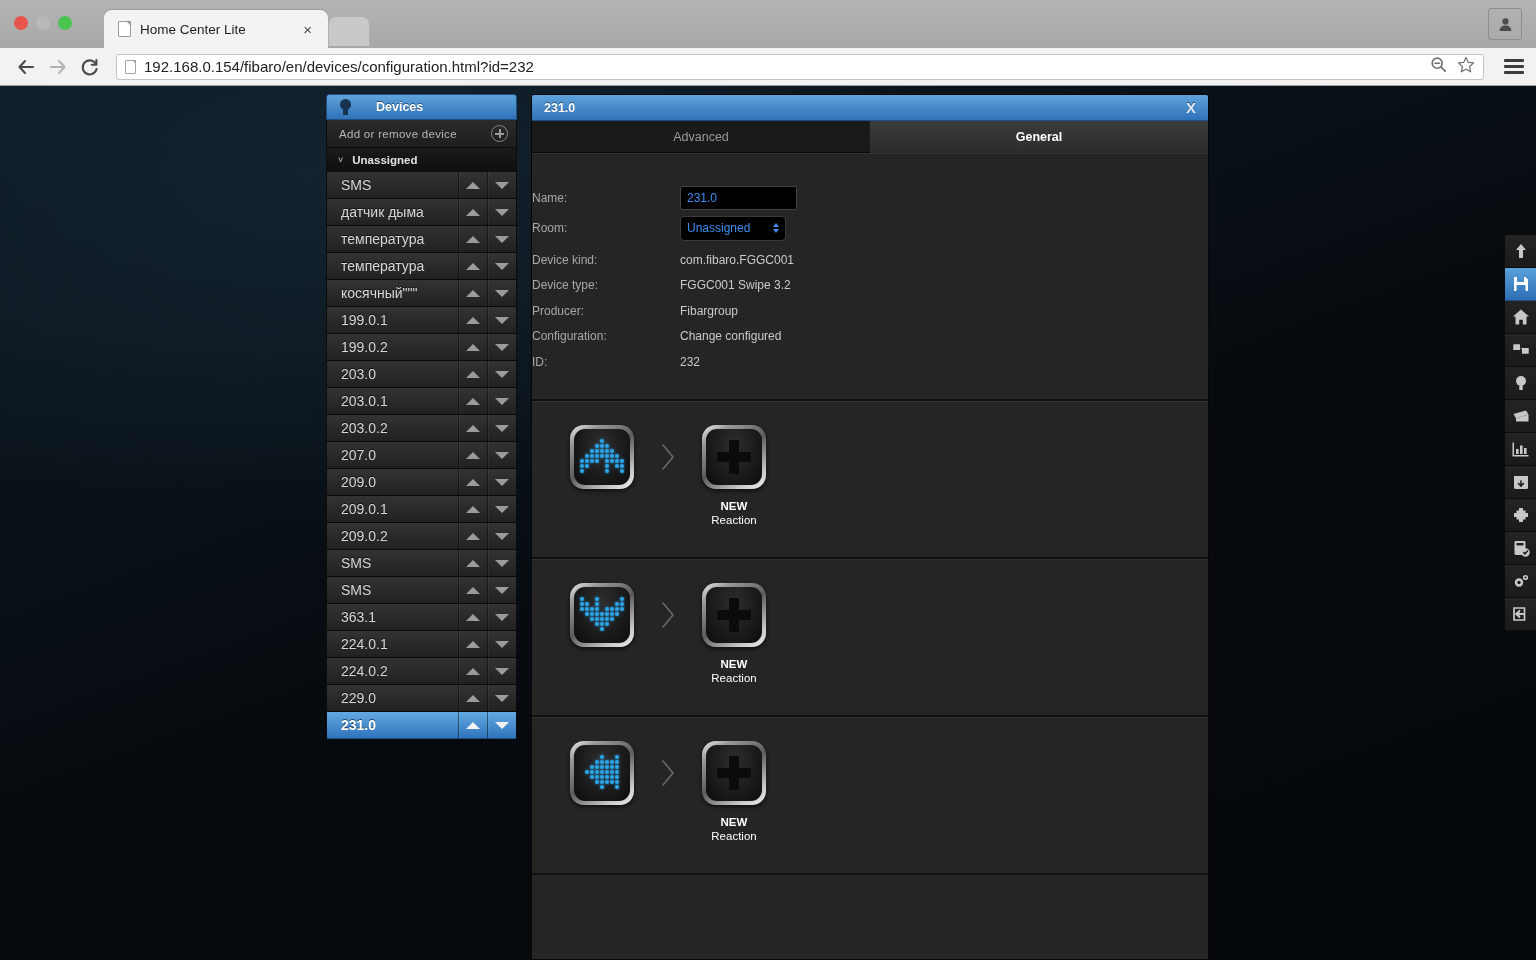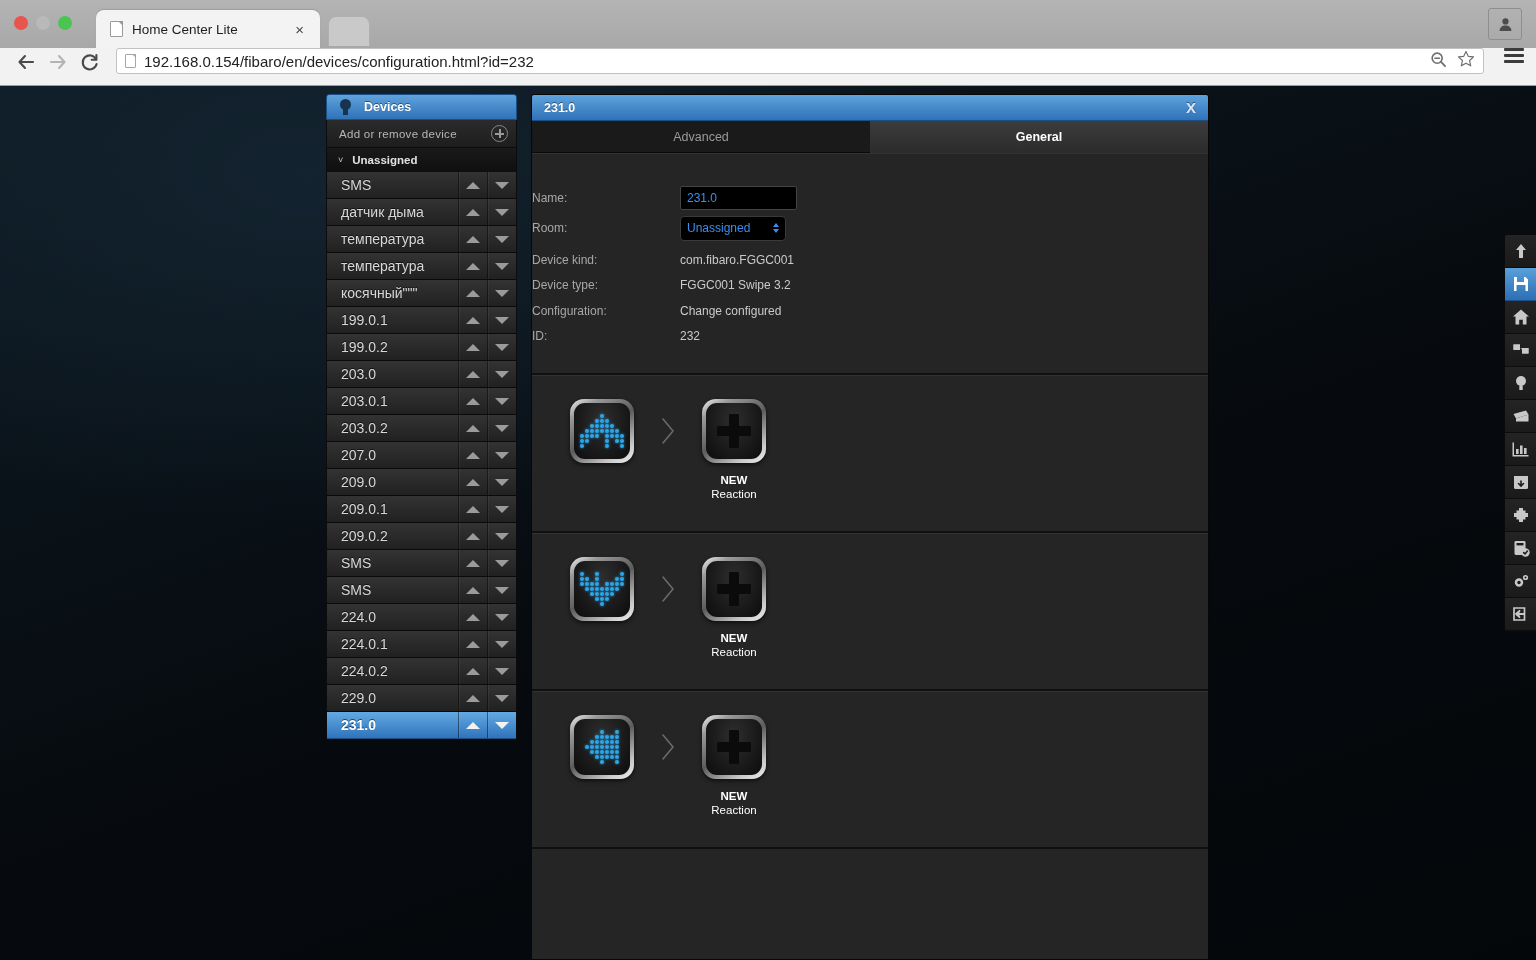--- a/index.html
+++ b/index.html
@@ -19,21 +19,21 @@
     background: linear-gradient(#b4b4b4, #a8a8a8);
     position: relative;
   }
   .traffic { position: absolute; left: 14px; top: 16px; display: flex; gap: 8px; }
   .dot { width: 14px; height: 14px; border-radius: 50%; }
   .dot.red { background: #e8554d; }
   .dot.yellow { background: #b9b9b9; }
   .dot.green { background: #4cc451; }
 
   .tab {
-    position: absolute; left: 96px; top: 10px;
+    position: absolute; left: 104px; top: 10px;
     width: 224px; height: 38px;
     background: #f3f3f3;
     border-radius: 8px 8px 0 0;
     display: flex; align-items: center;
     padding: 0 10px 0 14px;
     box-shadow: 0 -1px 1px rgba(0,0,0,.12);
   }
   .tab-favicon {
     width: 13px; height: 16px; margin-right: 9px;
     background: #fff; border: 1px solid #9a9a9a; border-radius: 1px;
@@ -62,21 +62,21 @@
     width: 34px; height: 32px;
     border: 1px solid #8e8e8e; border-radius: 3px;
     display: flex; align-items: center; justify-content: center;
   }
   .profile-btn svg { fill: #4c4c4c; }
 
   .toolbar {
     height: 38px; width: 100%;
     background: #f2f2f2;
     border-bottom: 1px solid #9d9d9d;
-    display: flex; align-items: flex-start;
+    display: flex; align-items: center;
     padding: 0 12px;
   }
   .navbtn {
     width: 28px; height: 28px; margin-right: 4px;
     display: flex; align-items: center; justify-content: center;
   }
   .navbtn svg { display: block; }
 
   .urlbar {
     flex: 1; height: 26px; margin: 0 8px;
@@ -112,21 +112,21 @@
   .sidebar {
     position: absolute; left: 326px; top: 8px;
     width: 191px;
     border-radius: 3px 3px 0 0;
   }
   .sb-header {
     height: 26px;
     background: linear-gradient(#5fa3dd, #2f72b8);
     border-radius: 3px 3px 0 0;
     border: 1px solid #1d4f86;
-    display: flex; align-items: center; gap: 12px;
+    display: flex; align-items: center; gap: 24px;
     padding-left: 12px;
   }
   .sb-header-title {
     font-size: 12.5px; color: #fff; font-weight: bold;
     text-shadow: 0 -1px 0 rgba(0,0,0,.45);
   }
   .bulb { width: 13px; height: 17px; position: relative; flex: none; }
   .bulb-top {
     width: 11px; height: 11px; border-radius: 50%;
     background: #17334f; position: absolute; left: 1px; top: 0;
@@ -675,21 +675,21 @@
             <span class="sb-arrows">
               <span class="sb-arrow">
                 <i class="tri tri-up"></i>
               </span>
               <span class="sb-arrow">
                 <i class="tri tri-down"></i>
               </span>
             </span>
           </div>
           <div class="sb-row">
-            <span class="sb-row-label">224.0</span>
+            <span class="sb-row-label">363.1</span>
             <span class="sb-arrows">
               <span class="sb-arrow">
                 <i class="tri tri-up"></i>
               </span>
               <span class="sb-arrow">
                 <i class="tri tri-down"></i>
               </span>
             </span>
           </div>
           <div class="sb-row">
@@ -769,20 +769,24 @@
                 </span>
             </span>
           </div>
           <div class="field-row">
             <span class="field-label">Device kind:</span>
             <span class="field-value">com.fibaro.FGGC001</span>
           </div>
           <div class="field-row">
             <span class="field-label">Device type:</span>
             <span class="field-value">FGGC001 Swipe 3.2</span>
+          </div>
+          <div class="field-row">
+            <span class="field-label">Producer:</span>
+            <span class="field-value">Fibargroup</span>
           </div>
           <div class="field-row">
             <span class="field-label">Configuration:</span>
             <span class="field-value">Change configured</span>
           </div>
           <div class="field-row">
             <span class="field-label">ID:</span>
             <span class="field-value">232</span>
           </div>
         </div>

